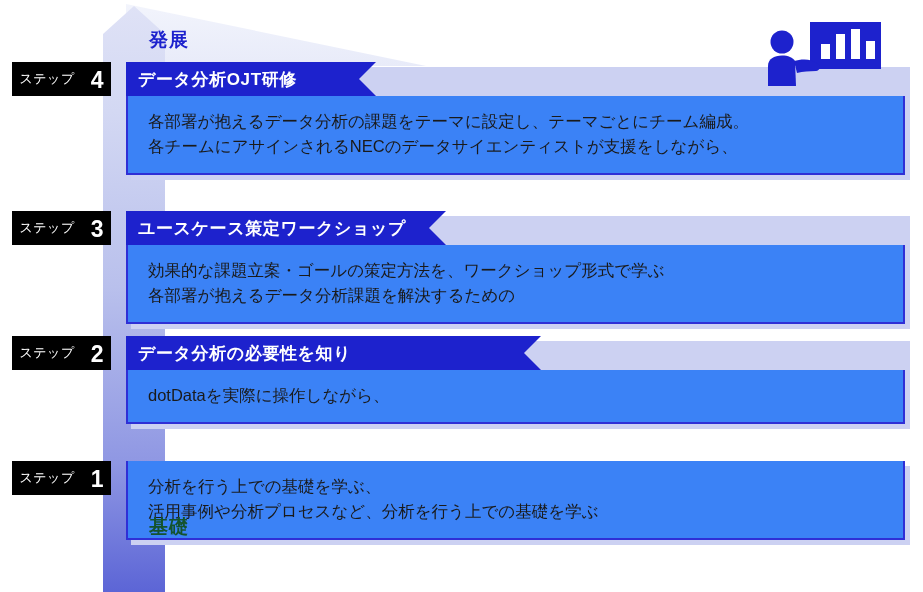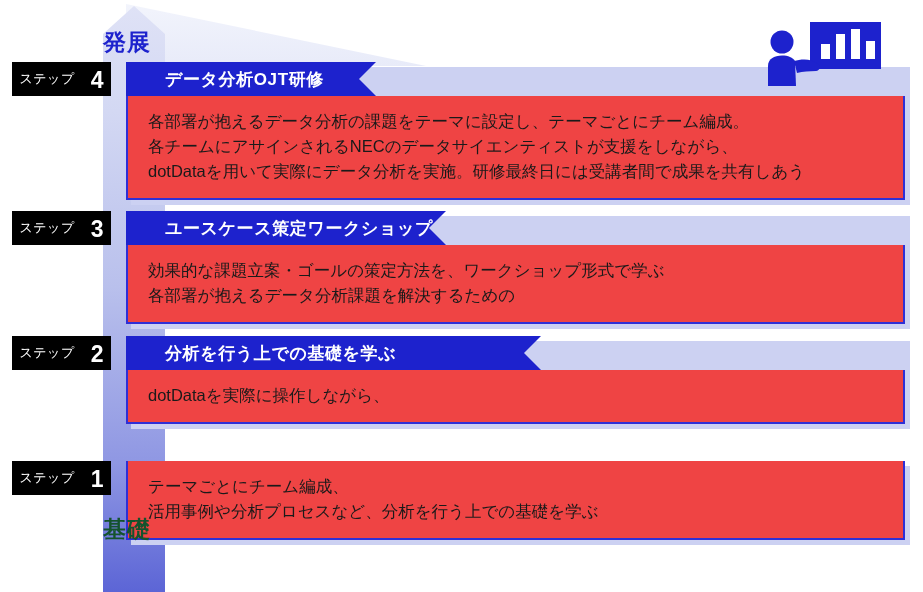--- a/index.html
+++ b/index.html
@@ -40,22 +40,22 @@
     -webkit-clip-path: polygon(0 0, 0 100%, 100% 100%);
     clip-path: polygon(0 0, 0 100%, 100% 100%);
     z-index: 0;
   }
 
   
   .axis-label {
     position: absolute;
     left: 103px;
     width: 86px;
-    text-align: left;
-    font-size: 23px;
+    text-align: right;
+    font-size: 19px;
     font-weight: bold;
     letter-spacing: 1px;
     z-index: 3;
   }
   #axis-top-label { top: 27px; color: #1d22cd; }
   #axis-bottom-label { top: 514px; color: #14532d; }
 
   
   #presenter-icon {
     position: absolute;
@@ -132,27 +132,26 @@
     -webkit-clip-path: polygon(0 0, var(--hw) 0, calc(var(--hw) - 17px) 50%, var(--hw) 100%, 0 100%);
     clip-path: polygon(0 0, var(--hw) 0, calc(var(--hw) - 17px) 50%, var(--hw) 100%, 0 100%);
     display: flex;
     align-items: center;
   }
   .card-header-title {
     color: #ffffff;
     font-size: 17px;
     font-weight: bold;
     letter-spacing: 0.6px;
-    padding-left: 20px;
+    padding-left: 12px;
     white-space: nowrap;
-    margin-left: 19px;
   }
 
   .card-body {
-    background: #ef4444;
+    background: #3b82f6;
     border: 2px solid #2f2fd6;
     border-top: none;
     padding: 13px 20px 14px 20px;
     box-sizing: border-box;
   }
   .body-line {
     font-size: 16.5px;
     line-height: 25px;
     color: #1a1a1a;
     white-space: nowrap;
@@ -189,21 +188,20 @@
   </div>
   <div class="step-card">
     <div class="card-shadow"></div>
     <div class="card-inner">
       <div class="card-header" style="--hw:250px">
         <span class="card-header-title">データ分析OJT研修</span>
       </div>
       <div class="card-body">
         <div class="body-line">各部署が抱えるデータ分析の課題をテーマに設定し、テーマごとにチーム編成。</div>
         <div class="body-line">各チームにアサインされるNECのデータサイエンティストが支援をしながら、</div>
-        <div class="body-line">dotDataを用いて実際にデータ分析を実施。研修最終日には受講者間で成果を共有しあう</div>
       </div>
     </div>
   </div>
 </div>
 
 <div class="step-row" id="step-row-3">
   <div class="step-chip">
     <span class="chip-word">ステップ</span>
     <span class="chip-num">3</span>
   </div>
@@ -223,36 +221,36 @@
 
 <div class="step-row" id="step-row-2">
   <div class="step-chip">
     <span class="chip-word">ステップ</span>
     <span class="chip-num">2</span>
   </div>
   <div class="step-card">
     <div class="card-shadow"></div>
     <div class="card-inner">
       <div class="card-header" style="--hw:415px">
-        <span class="card-header-title">分析を行う上での基礎を学ぶ</span>
+        <span class="card-header-title">データ分析の必要性を知り</span>
       </div>
       <div class="card-body">
         <div class="body-line">dotDataを実際に操作しながら、</div>
       </div>
     </div>
   </div>
 </div>
 
 <div class="step-row" id="step-row-1">
   <div class="step-chip">
     <span class="chip-word">ステップ</span>
     <span class="chip-num">1</span>
   </div>
   <div class="step-card">
     <div class="card-shadow"></div>
     <div class="card-inner">
       <div class="card-body">
-        <div class="body-line">テーマごとにチーム編成、</div>
+        <div class="body-line">分析を行う上での基礎を学ぶ、</div>
         <div class="body-line">活用事例や分析プロセスなど、分析を行う上での基礎を学ぶ</div>
       </div>
     </div>
   </div>
 </div>
 
 </body></html>

